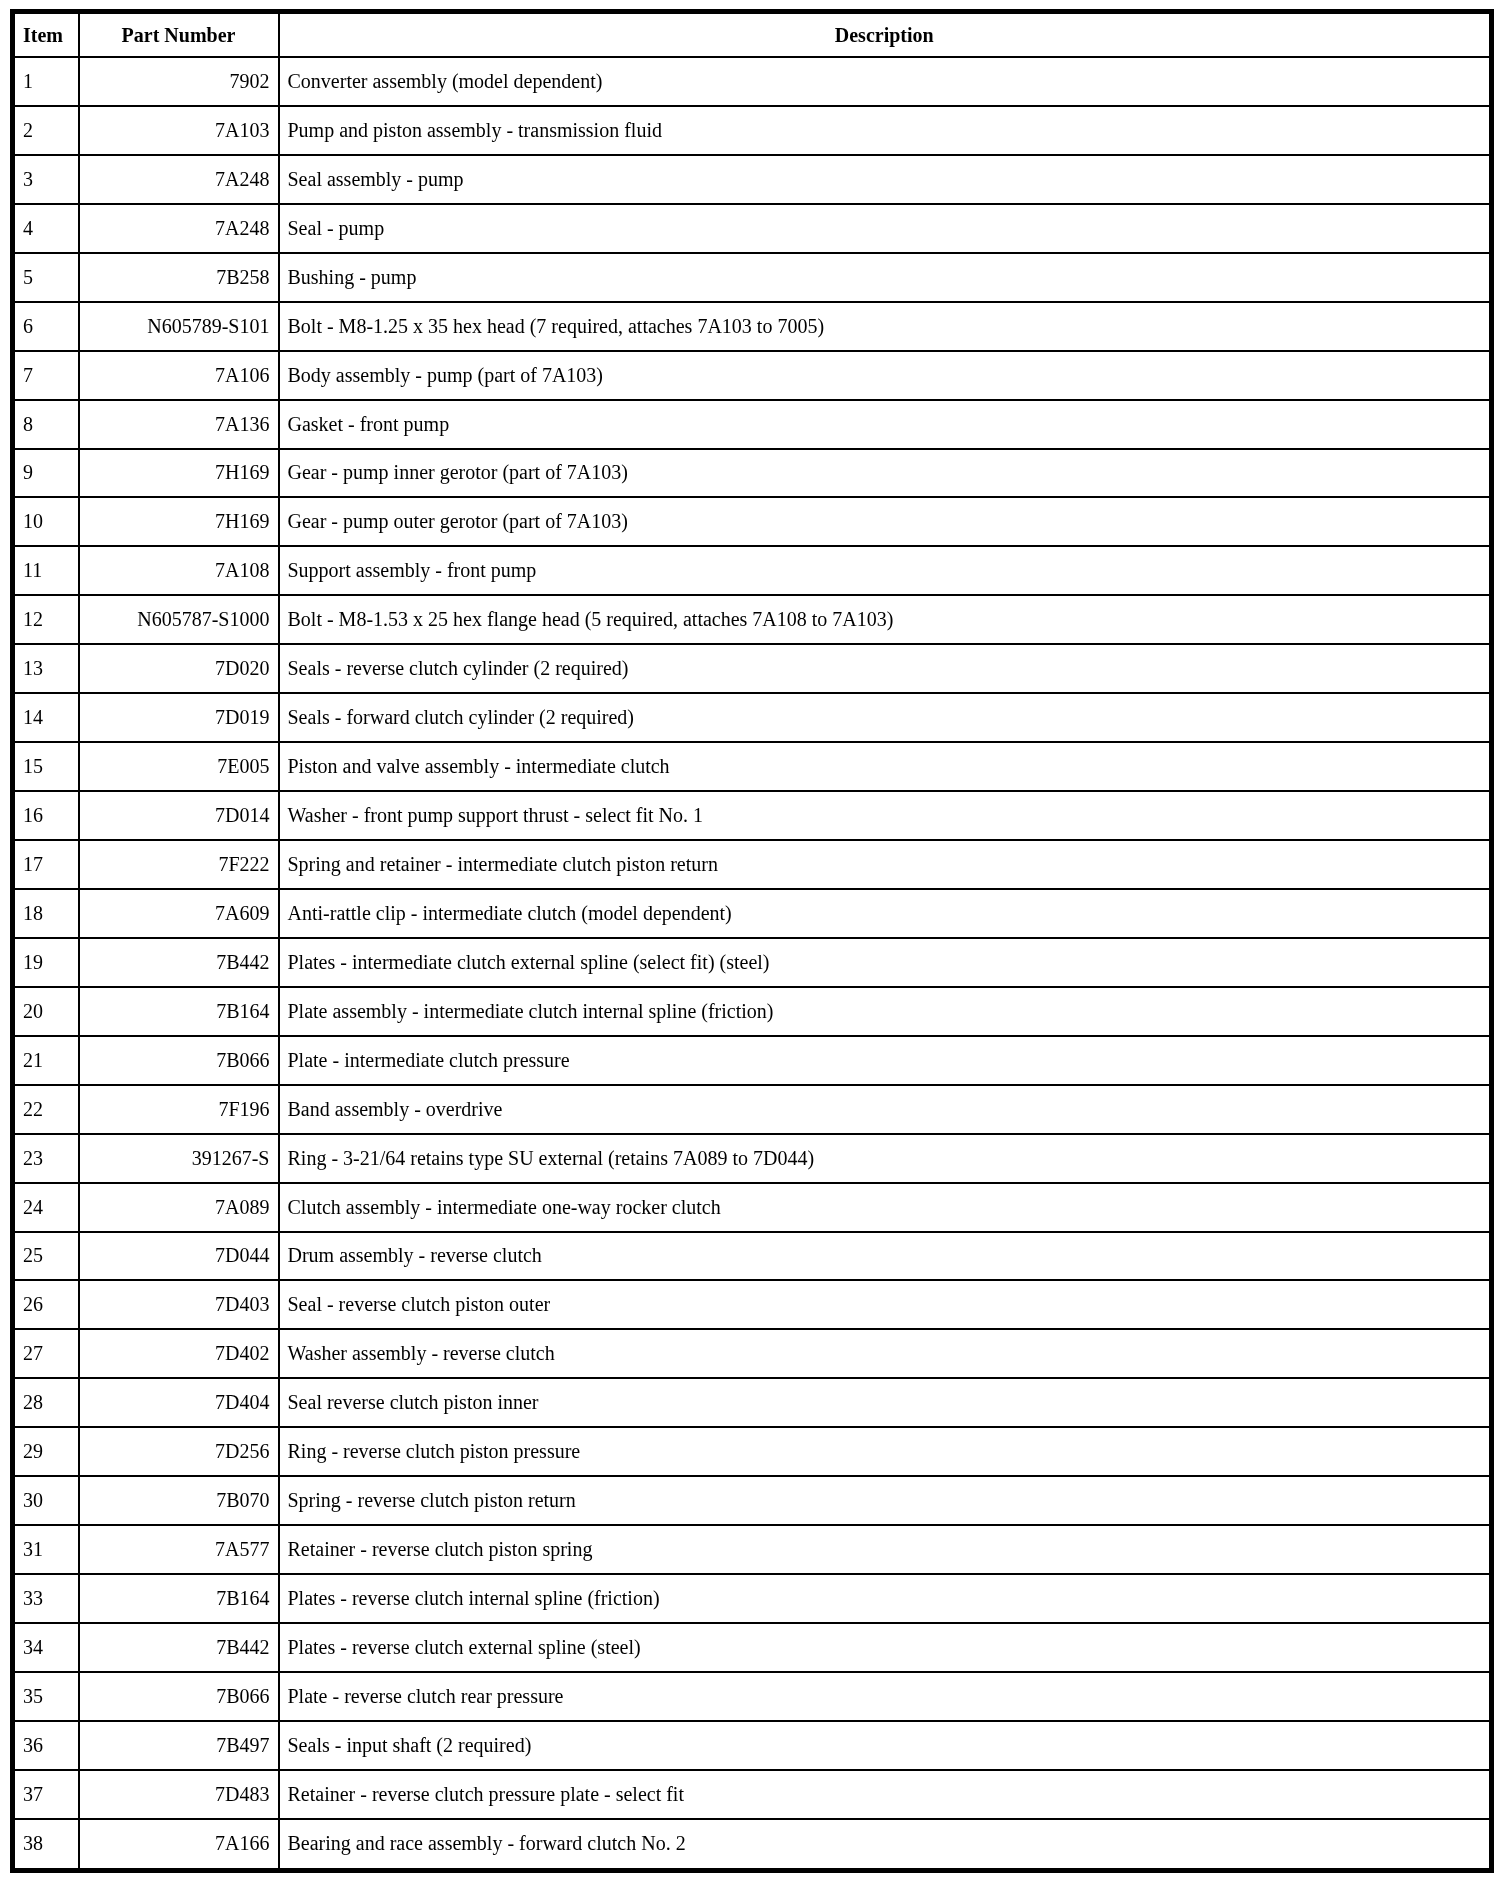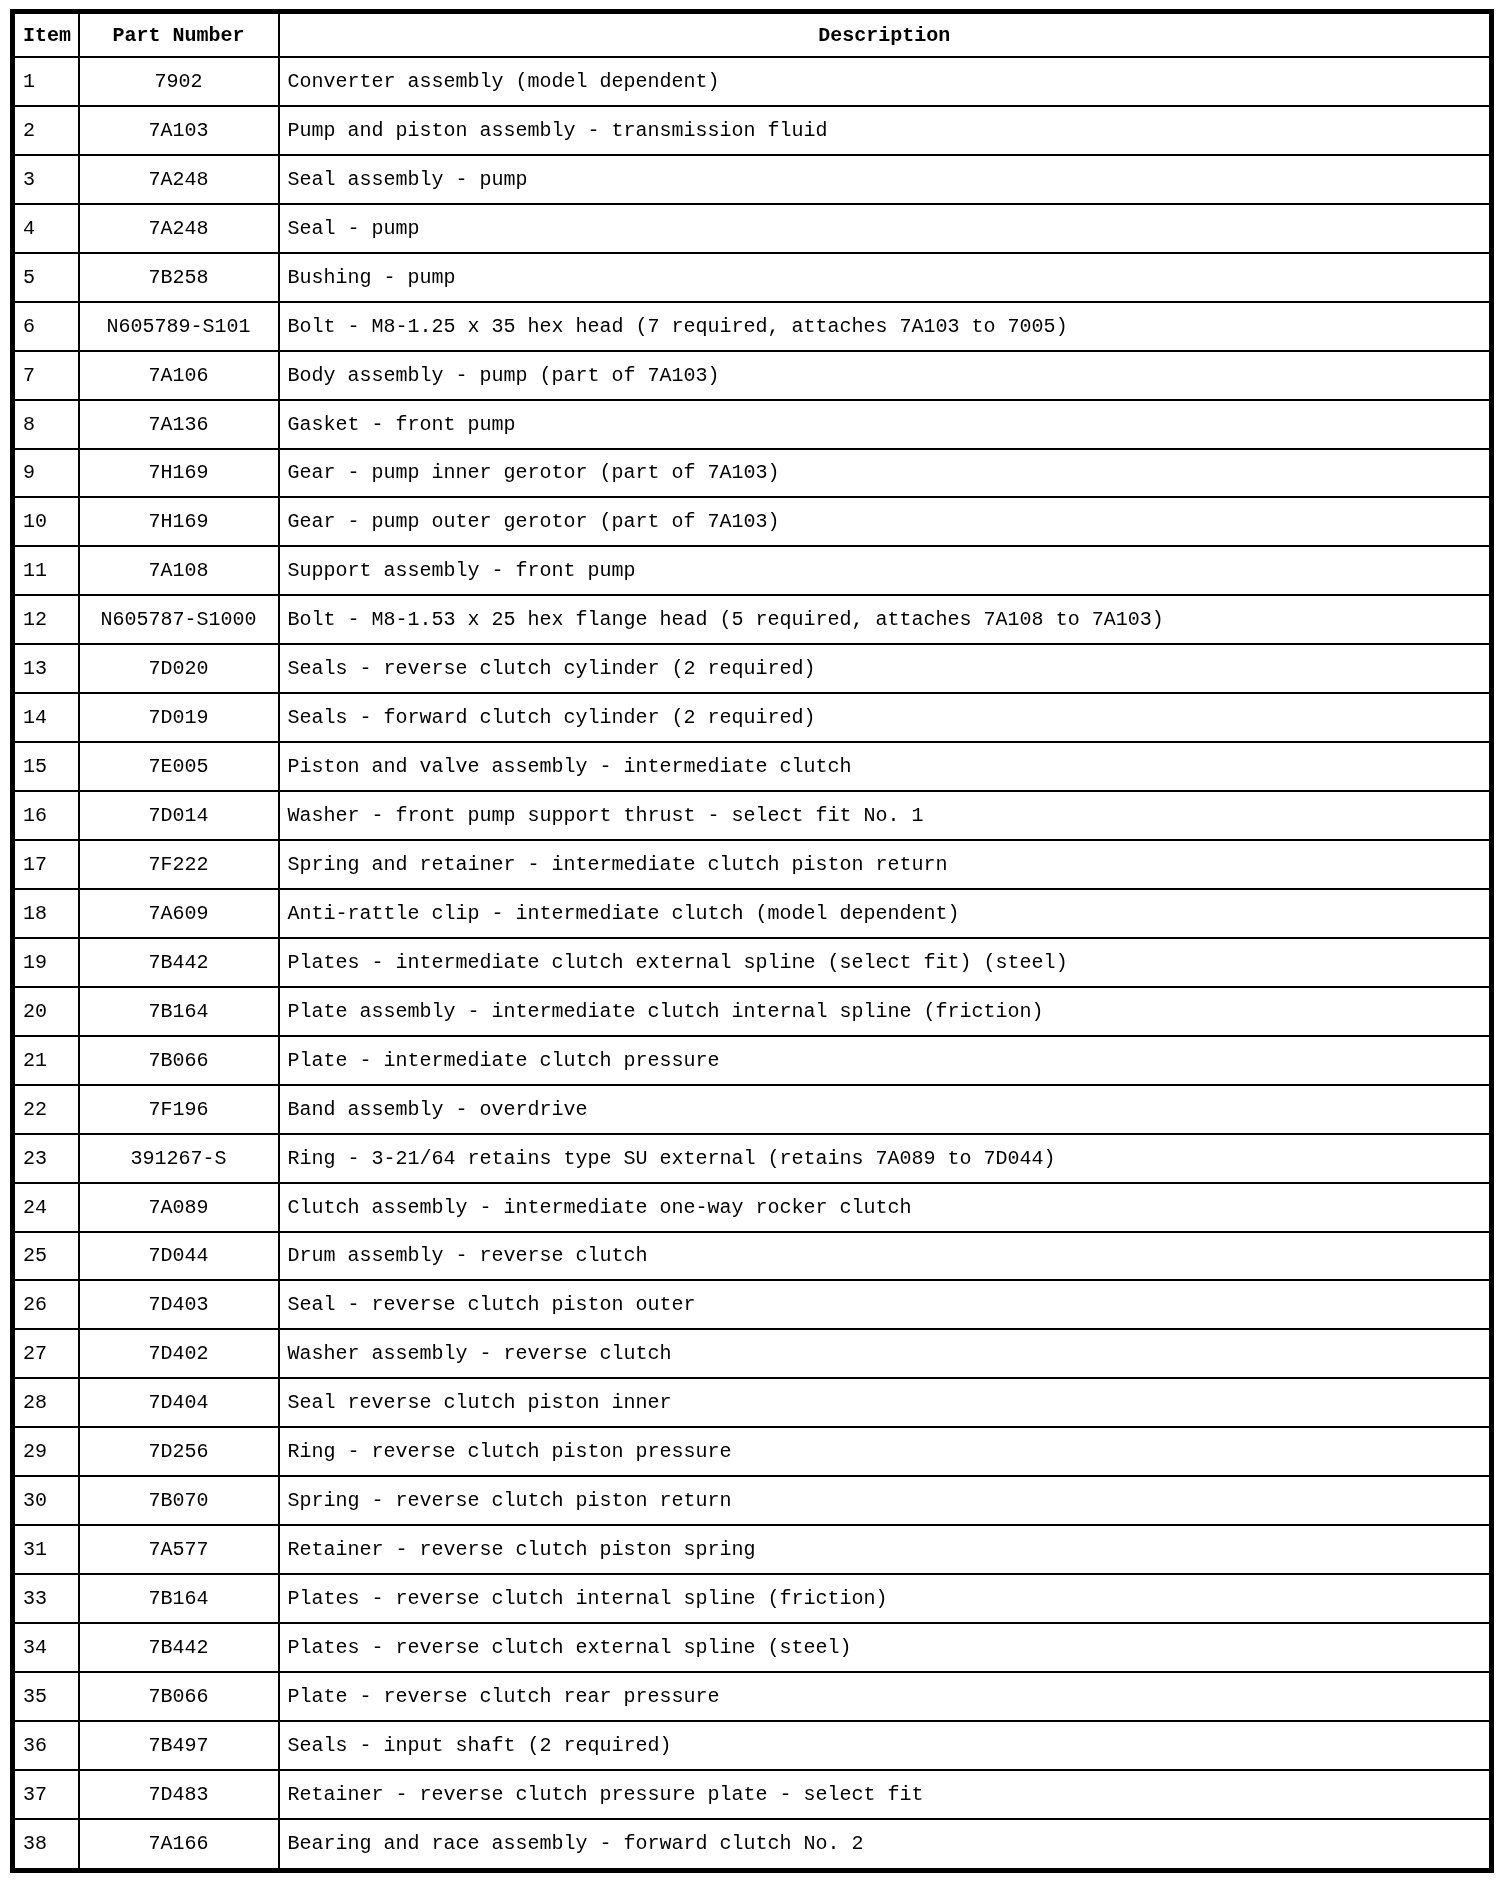--- a/index.html
+++ b/index.html
@@ -6,21 +6,21 @@
     margin: 0;
     padding: 0;
     background: #ffffff;
   }
   .page {
     width: 1504px;
     height: 1882px;
     box-sizing: border-box;
     padding: 9px 10px;
     background: #ffffff;
-    font-family: Liberation Mono, monospace;
+    font-family: Liberation Serif, serif;
     color: #000000;
   }
   table.parts {
     width: 100%;
     height: 100%;
     border-collapse: collapse;
     table-layout: fixed;
     border: 5px solid #000000;
   }
   table.parts th,
@@ -40,21 +40,21 @@
     font-size: 20px;
     font-weight: normal;
   }
   col.col-item { width: 66px; }
   col.col-part { width: 200px; }
   col.col-desc { width: auto; }
   th.h-item { text-align: left; padding-left: 6px; }
   th.h-part { text-align: center; }
   th.h-desc { text-align: center; }
   td.c-item { text-align: left; padding-left: 6px; }
-  td.c-part { text-align: center; }
+  td.c-part { text-align: right; }
   td.c-desc { text-align: left; padding-left: 10px; }
 </style>
 </head>
 <body>
 
 <div class="page">
   <table class="parts">
     <colgroup>
       <col class="col-item">
       <col class="col-part">

